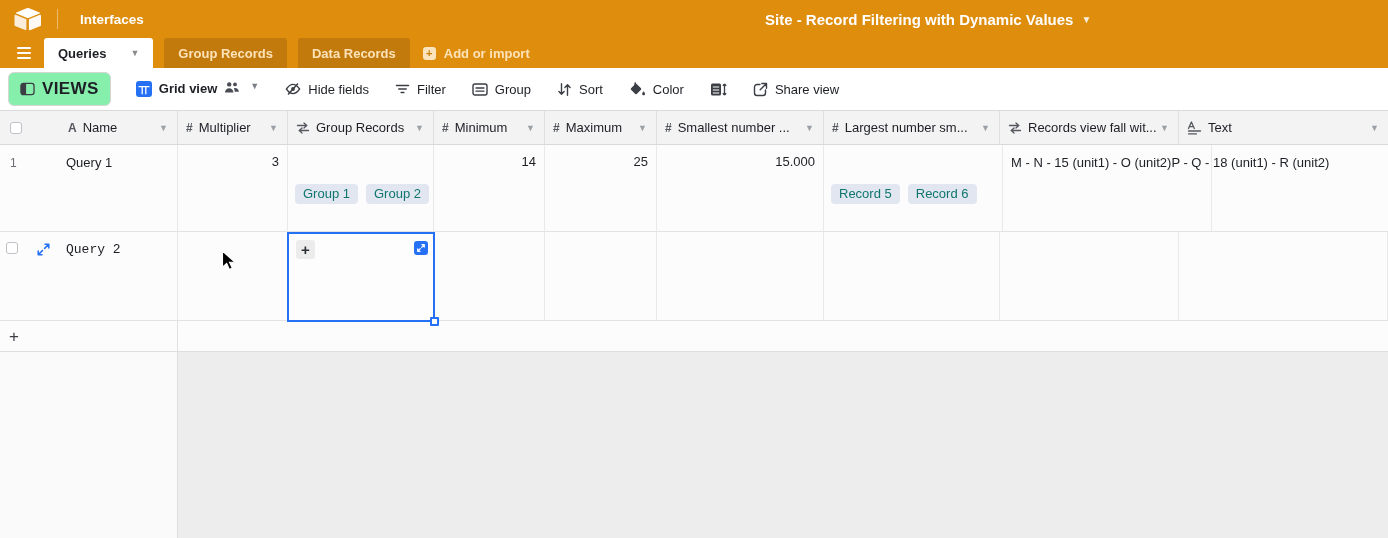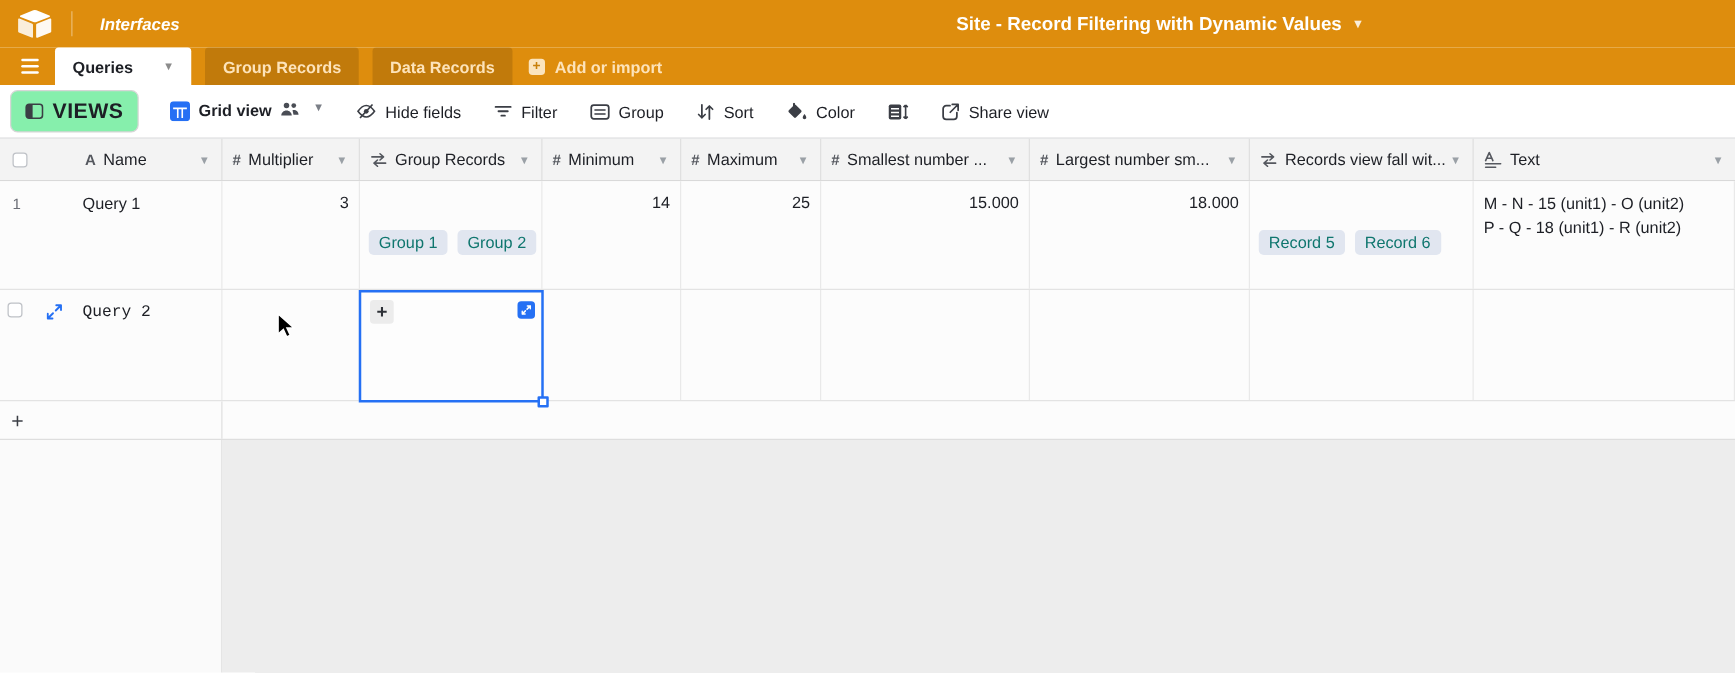--- a/index.html
+++ b/index.html
@@ -6,21 +6,21 @@
   html,body { margin:0; padding:0; }
   body {
     width:1388px; height:538px; overflow:hidden; position:relative;
     font-family:"Liberation Sans", sans-serif; background:#fff; color:#1d1f25;
   }
   
   .topbar { position:absolute; top:0; left:0; width:1388px; height:38px;
     background:#de8d0d; display:flex; align-items:center; }
   .logo { margin-left:14px; width:28px; height:24px; flex:none; }
   .topbar-divider { width:1px; height:20px; background:rgba(255,255,255,.4); margin-left:15px; }
-  .app-label { margin-left:22px; color:#fff; font-size:13.5px; font-weight:700;font-style:italic; }
+  .app-label { margin-left:22px; color:#fff; font-size:13.5px; font-weight:700; }
   .page-title { position:absolute; left:765px; top:0; height:38px; display:flex; align-items:center;
     color:#fff; font-size:15px; font-weight:700; gap:8px; }
   .title-caret { color:rgba(255,255,255,.85); font-size:10px; }
 
   
   .tabbar { position:absolute; top:38px; left:0; width:1388px; height:30px;
     background:#de8d0d; display:flex; align-items:stretch; }
   .hamburger { width:14px; height:30px; margin-left:17px; display:flex; flex-direction:column;
     justify-content:center; gap:3px; cursor:pointer; flex:none; }
   .hamburger span { display:block; height:2px; background:#fff; border-radius:1px; }
@@ -65,21 +65,21 @@
   .r1 { height:87px; } .r2 { height:89px;font-family:Liberation Mono, monospace; }
   .gcell { border-right:1px solid #e9e9e9; flex:none; display:flex; align-items:flex-start; font-size:13px; }
   .gcell.num { justify-content:flex-end; padding-right:8px; padding-top:9px; }
   .gcell.pills { padding:7px 0 0 7px; gap:8px; }
   .pill { background:#e1e6f0; border-radius:4px; padding:2px 8px 3px; font-size:13px; color:#0f766e; white-space:nowrap;margin-top:32px; }
   .namecell { padding-top:9px; }
   .rownum-zone { width:66px; flex:none; display:flex; align-items:center; }
   .rownum { margin-left:10px; color:#6b6e76; font-size:12px; }
   .rowcheck { margin-left:6px; }
   .expand-btn { margin-left:17px; width:16px; height:16px; display:flex; align-items:center; justify-content:center; cursor:pointer; }
-  .textcell { padding:8px 8px 0 8px; line-height:19px; flex-direction:column; align-items:flex-start; }
+  .textcell { padding:8px 8px 0 8px; line-height:19px; align-items:flex-start;justify-content:space-between; }
   .textline { white-space:nowrap; }
 
   .addrow { display:flex; height:31px; background:#fcfcfc; border-bottom:1px solid #dedede; }
   .addrow-left { width:178px; border-right:1px solid #e0e0e0; display:flex; align-items:center; }
   .addrow-plus { margin-left:9px; font-size:17px; color:#3b3e45; line-height:1; cursor:pointer; }
 
   .belowgrid { display:flex; height:186px; }
   .below-left { width:178px; background:#fafafa; border-right:1px solid #dedede; }
   .below-right { flex:1; background:#ededed; }
 
@@ -296,23 +296,20 @@
     </div>
     <div class="gcell c3 num">
       <span>14</span>
     </div>
     <div class="gcell c4 num">
       <span>25</span>
     </div>
     <div class="gcell c5 num">
       <span>15.000</span>
     </div>
-    <div class="gcell c6 num">
-      <span>18.000</span>
-    </div>
     <div class="gcell c7 pills">
       <span class="pill">Record 5</span>
       <span class="pill">Record 6</span>
     </div>
     <div class="gcell c8 textcell">
       <span class="textline">M - N - 15 (unit1) - O (unit2)</span>
       <span class="textline">P - Q - 18 (unit1) - R (unit2)</span>
     </div>
   </div>
 

